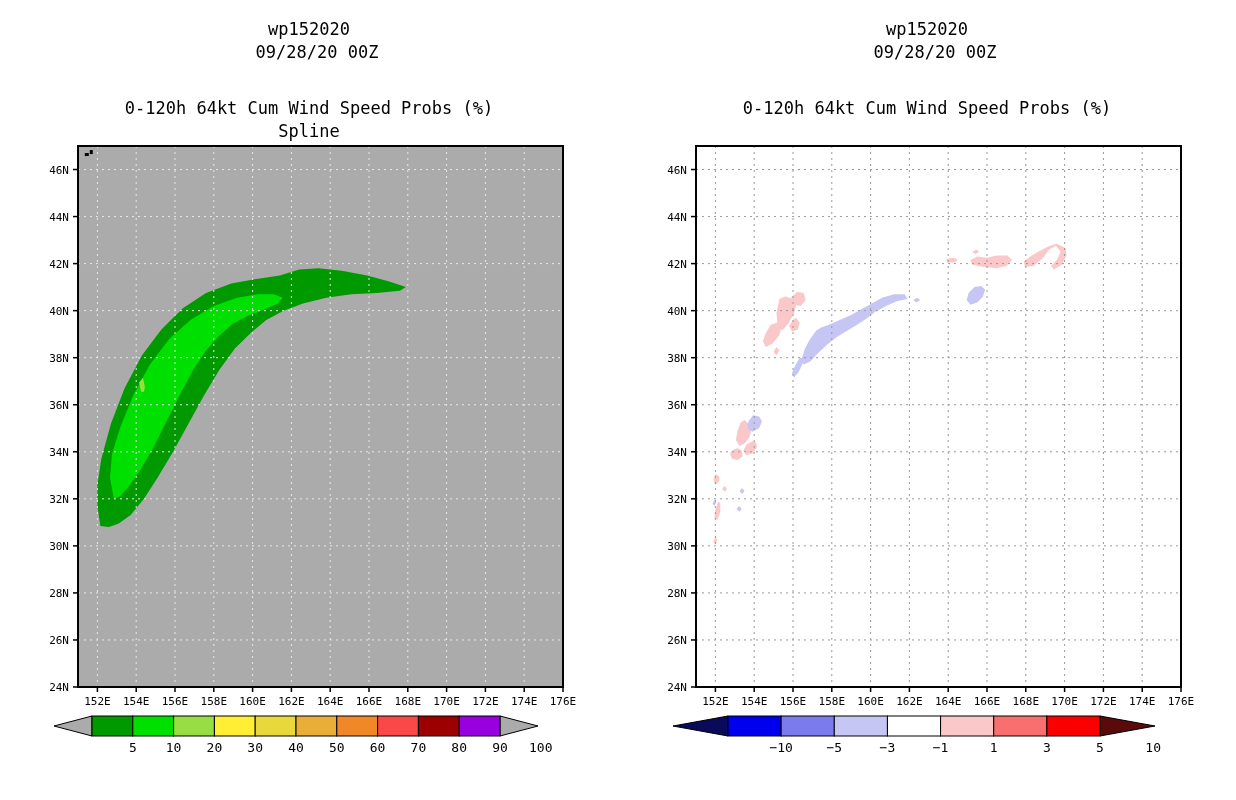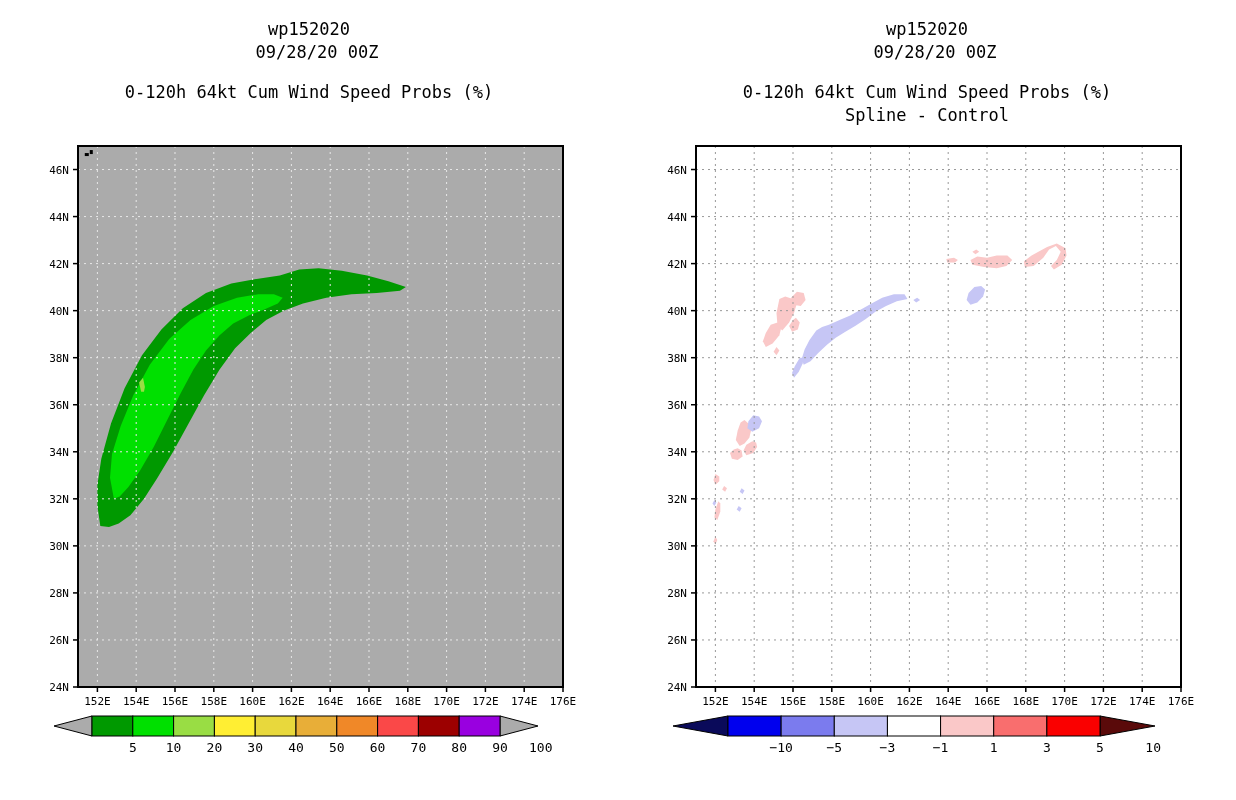--- a/index.html
+++ b/index.html
@@ -40,21 +40,21 @@
     margin-top: 18px;
     line-height: 23px;
   }
   .t-date {
     font-size: 17px;
     line-height: 23px;
     padding-left: 16px;
   }
   .t-main {
     font-size: 17px;
-    margin-top: 17px;
+    margin-top: 33px;
     line-height: 23px;
   }
   .t-sub {
     font-size: 17px;
     line-height: 23px;
   }
   .plotwrap {
     position: absolute;
     left: 0;
     top: 0;
@@ -76,20 +76,21 @@
 </head>
 <body>
 
 <div class="panels">
 
   <div class="panel">
     <div class="titleblock">
       <div class="t-storm">wp152020</div>
       <div class="t-date">09/28/20 00Z</div>
       <div class="t-main">0-120h 64kt Cum Wind Speed Probs (%)</div>
+      <div class="t-sub">Spline</div>
     </div>
     <div class="plotwrap">
       <svg id="svg-left" width="618" height="800">
           <rect x="78" y="146" width="485" height="541" fill="#ababab"></rect>
           <defs>
             <clipPath id="svg-left-clip">
               <rect x="78" y="146" width="485" height="541"></rect>
             </clipPath>
           </defs>
           <g clip-path="url(#svg-left-clip)">
@@ -206,21 +207,20 @@
           </g>
         </svg>
     </div>
   </div>
 
   <div class="panel">
     <div class="titleblock">
       <div class="t-storm">wp152020</div>
       <div class="t-date">09/28/20 00Z</div>
       <div class="t-main">0-120h 64kt Cum Wind Speed Probs (%)</div>
-      <div class="t-sub">Spline - Control</div>
     </div>
     <div class="plotwrap">
       <svg id="svg-right" width="618" height="800">
           <rect x="78" y="146" width="485" height="541" fill="#ffffff"></rect>
           <defs>
             <clipPath id="svg-right-clip">
               <rect x="78" y="146" width="485" height="541"></rect>
             </clipPath>
           </defs>
           <g clip-path="url(#svg-right-clip)">

